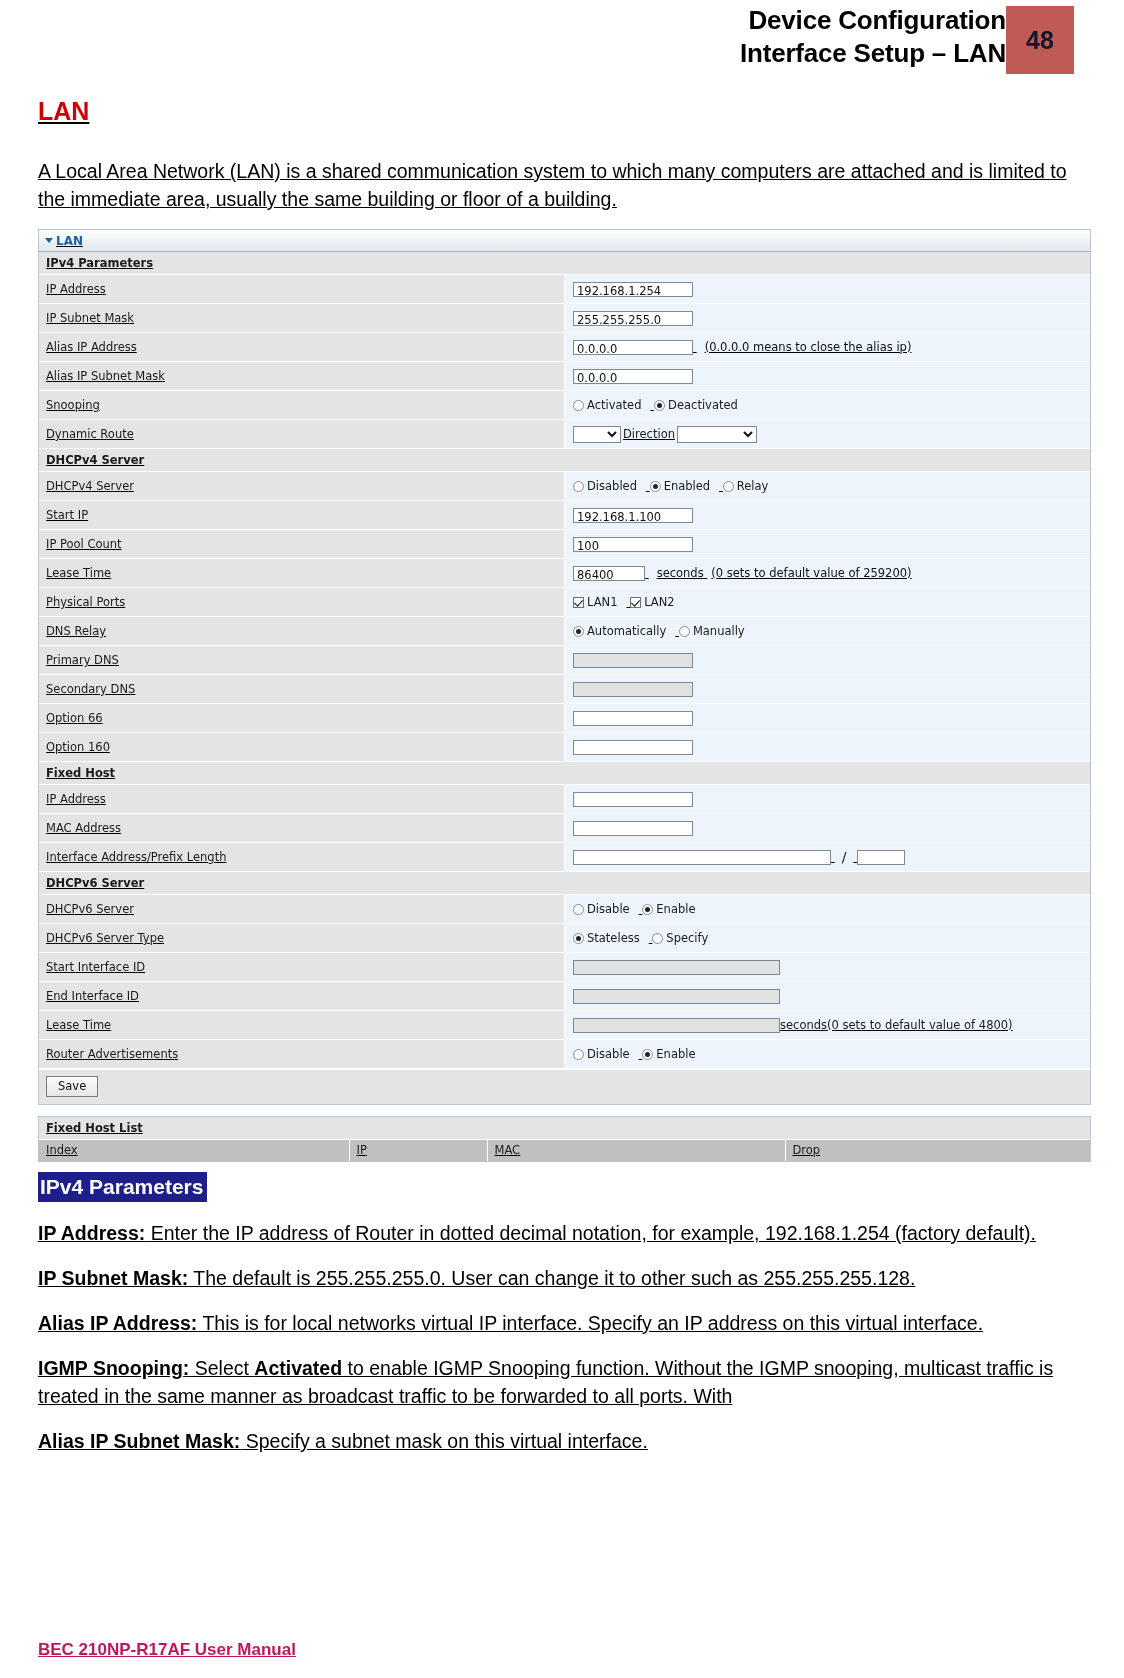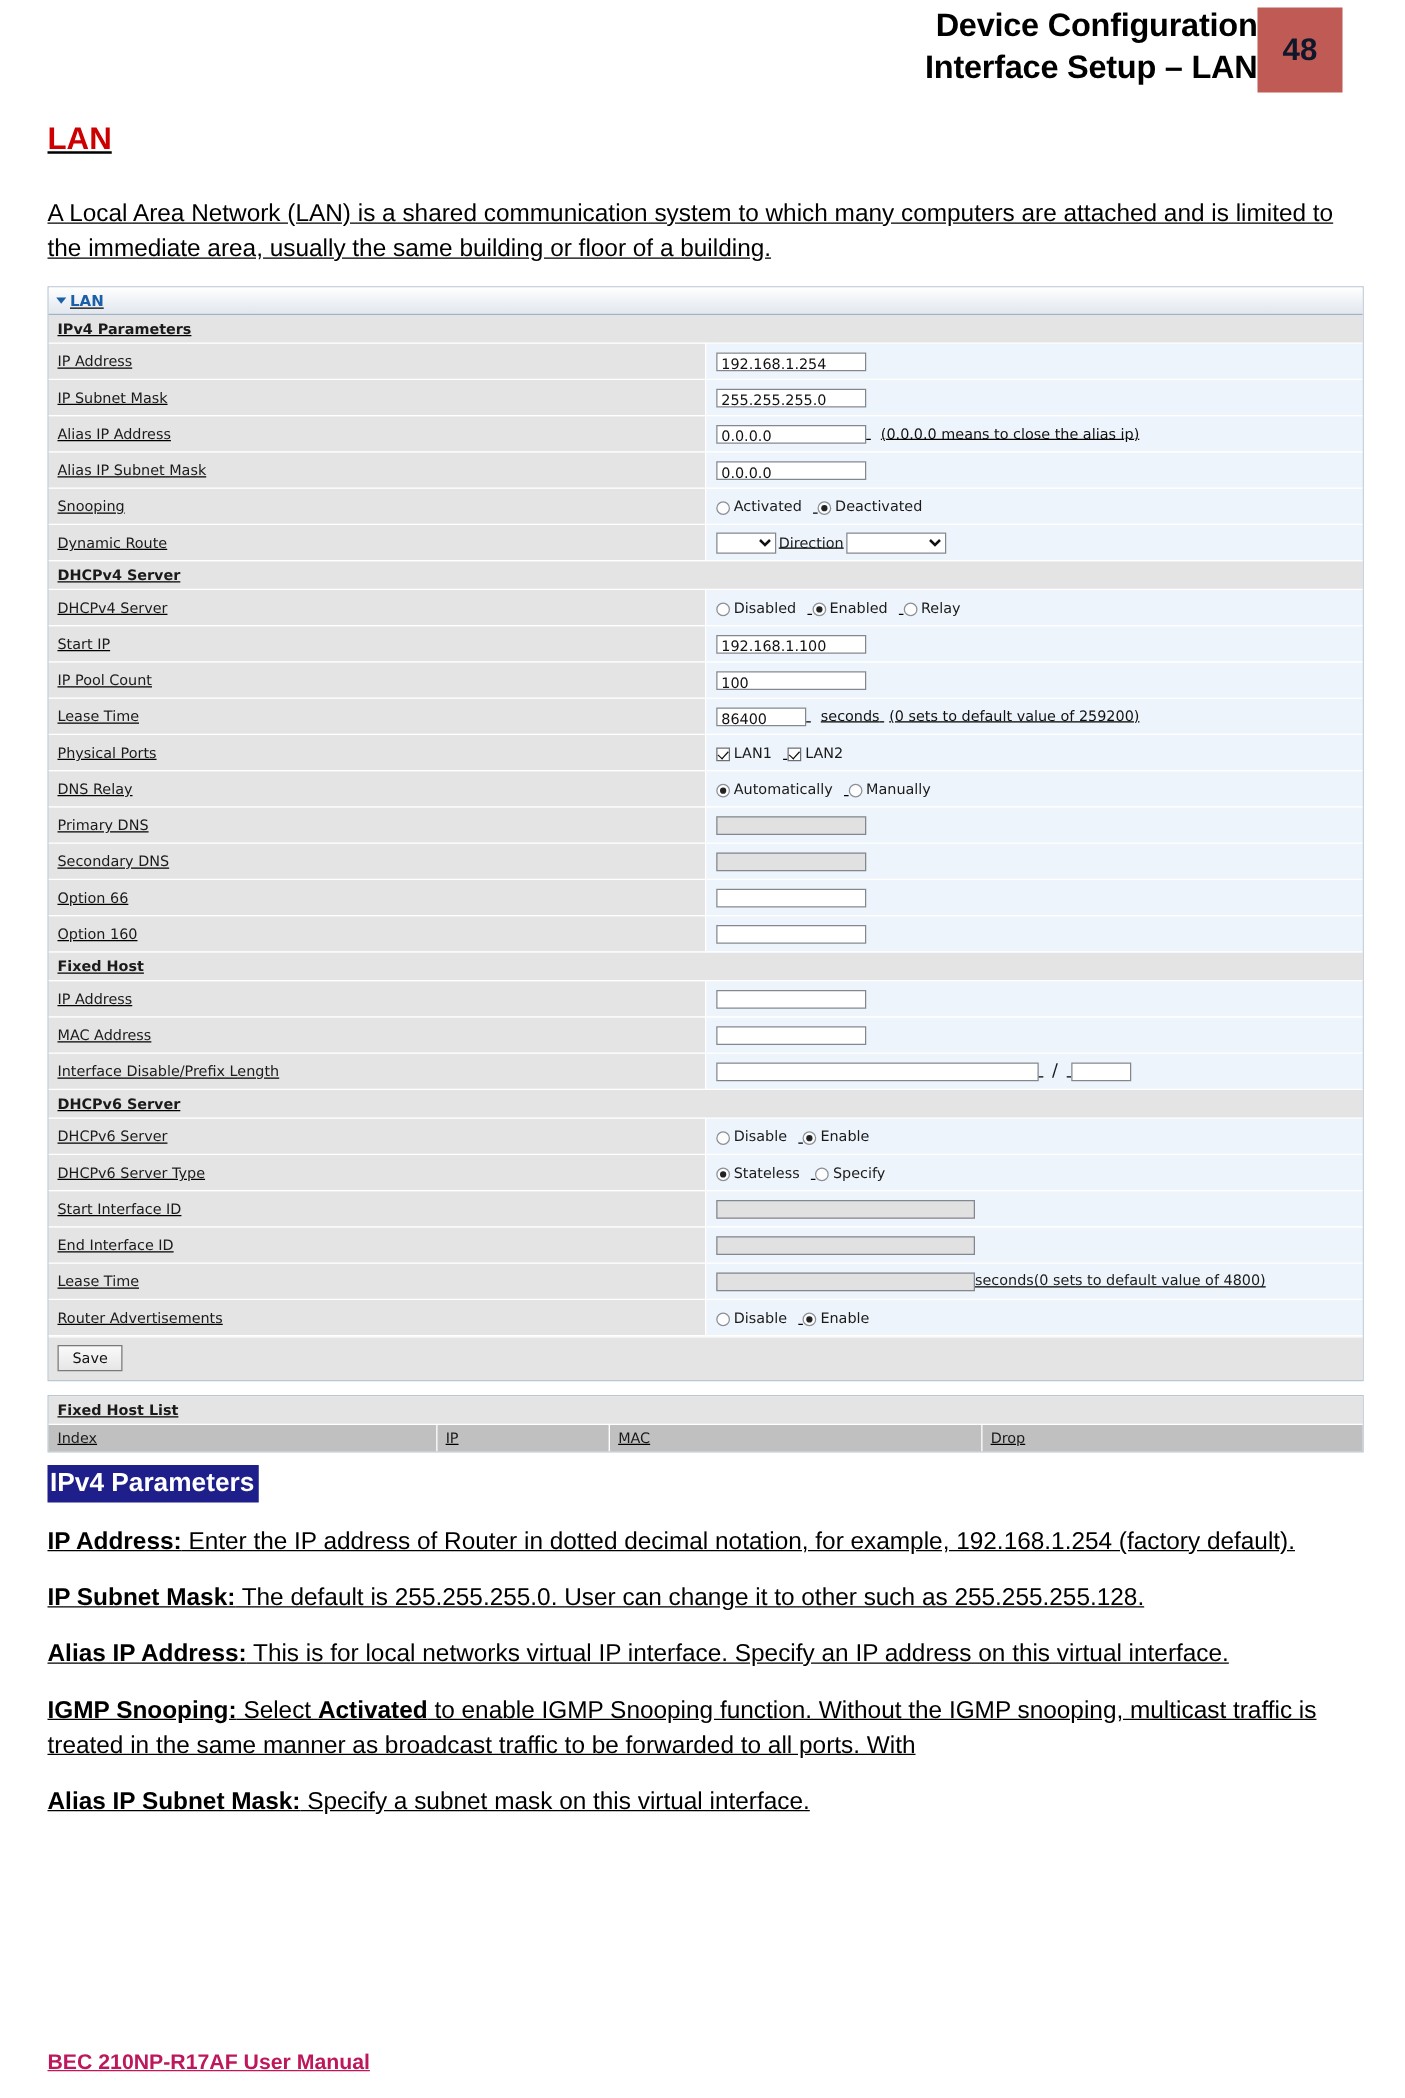--- a/index.html
+++ b/index.html
@@ -501,21 +501,21 @@
 
           <tr class="row">
             <td class="lbl">MAC Address</td>
             <td class="val">
               <span class="ti w-ip"></span>
             </td>
           </tr>
 
 
           <tr class="row">
-            <td class="lbl">Interface Disable/Prefix Length</td>
+            <td class="lbl">Interface Address/Prefix Length</td>
             <td class="val">
               <span class="ti w-v6"></span>
               <span class="slash">/</span>
               <span class="ti w-prefix"></span>
             </td>
           </tr>
 
           <tr class="grouphdr">
             <td colspan="2">DHCPv6 Server</td>
           </tr>

